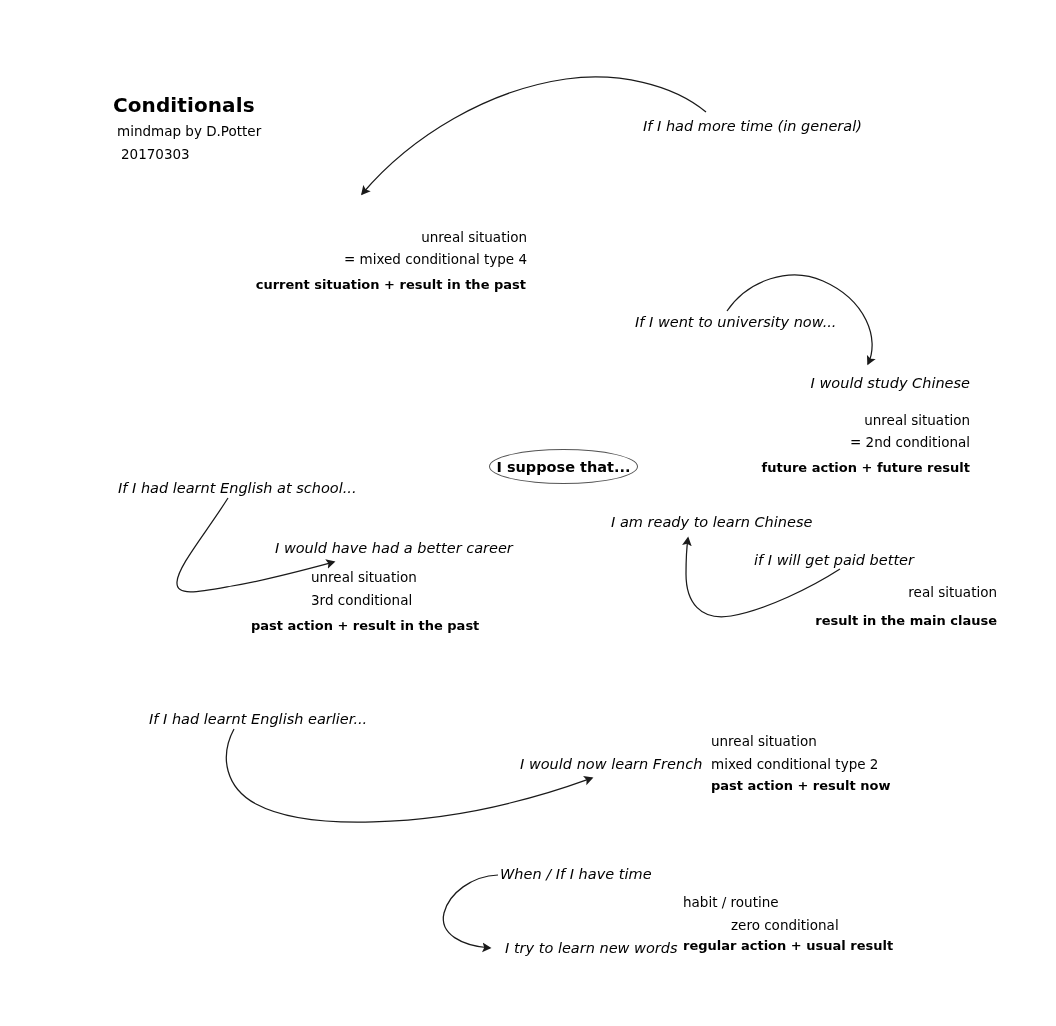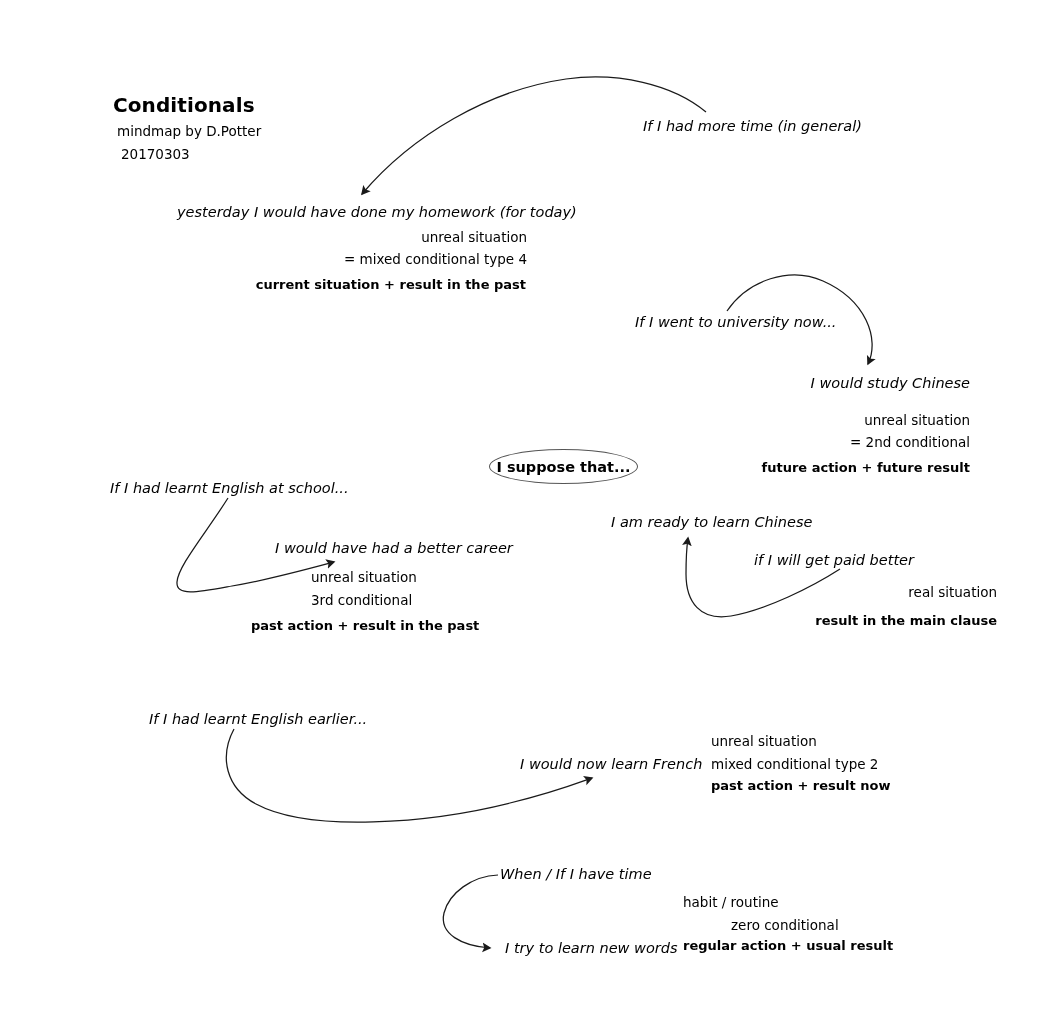--- a/index.html
+++ b/index.html
@@ -104,32 +104,31 @@
 
   <div class="node title" style="left:113px; top:95px;">Conditionals</div>
   <div class="node subtitle" style="left:117px; top:125px;">mindmap by D.Potter</div>
   <div class="node date" style="left:121px; top:148px;">20170303</div>
 
   <div class="bubble" style="left:489px; top:449px; width:147px; height:33px;">
     <span>I suppose that...</span>
   </div>
 
   <div class="node clause" style="left:643px; top:119px;">If I had more time (in general)</div>
-  <div class="node clause ra" style="left:177px; top:205px; width:350px;">yesterday I would have done my homework (for today)</div>
   <div class="node meta ra" style="left:227px; top:231px; width:300px;">unreal situation</div>
   <div class="node meta ra" style="left:227px; top:253px; width:300px;">= mixed conditional type 4</div>
   <div class="node summary ra" style="left:206px; top:278px; width:320px;">current situation + result in the past</div>
 
   <div class="node clause" style="left:635px; top:315px;">If I went to university now...</div>
   <div class="node clause ra" style="left:720px; top:376px; width:250px;">I would study Chinese</div>
   <div class="node meta ra" style="left:720px; top:414px; width:250px;">unreal situation</div>
   <div class="node meta ra" style="left:720px; top:436px; width:250px;">= 2nd conditional</div>
   <div class="node summary ra" style="left:700px; top:461px; width:270px;">future action + future result</div>
 
-  <div class="node clause" style="left:110px; top:481px;">If I had learnt English at school...</div>
+  <div class="node clause" style="left:118px; top:481px;">If I had learnt English at school...</div>
   <div class="node clause" style="left:275px; top:541px;">I would have had a better career</div>
   <div class="node meta" style="left:311px; top:571px;">unreal situation</div>
   <div class="node meta" style="left:311px; top:594px;">3rd conditional</div>
   <div class="node summary" style="left:251px; top:619px;">past action + result in the past</div>
 
   <div class="node clause" style="left:611px; top:515px;">I am ready to learn Chinese</div>
   <div class="node clause ra" style="left:747px; top:553px; width:167px;">if I will get paid better</div>
   <div class="node meta ra" style="left:757px; top:586px; width:240px;">real situation</div>
   <div class="node summary ra" style="left:757px; top:614px; width:240px;">result in the main clause</div>
 

